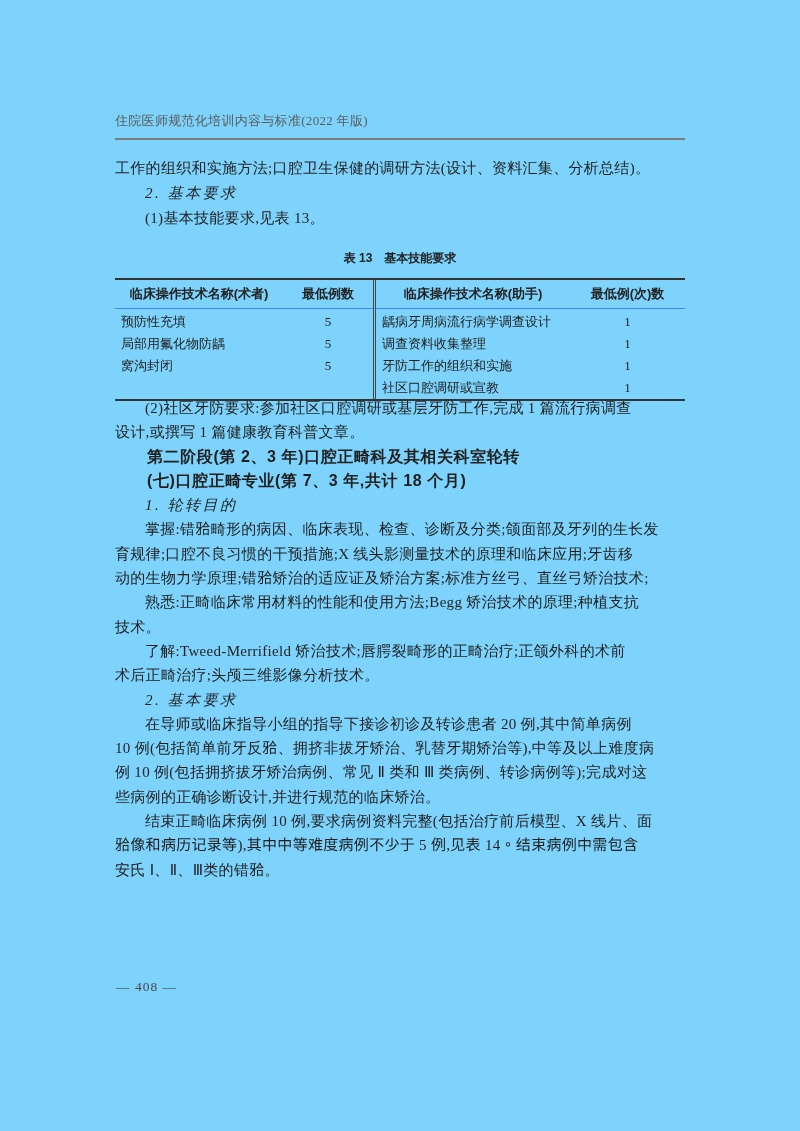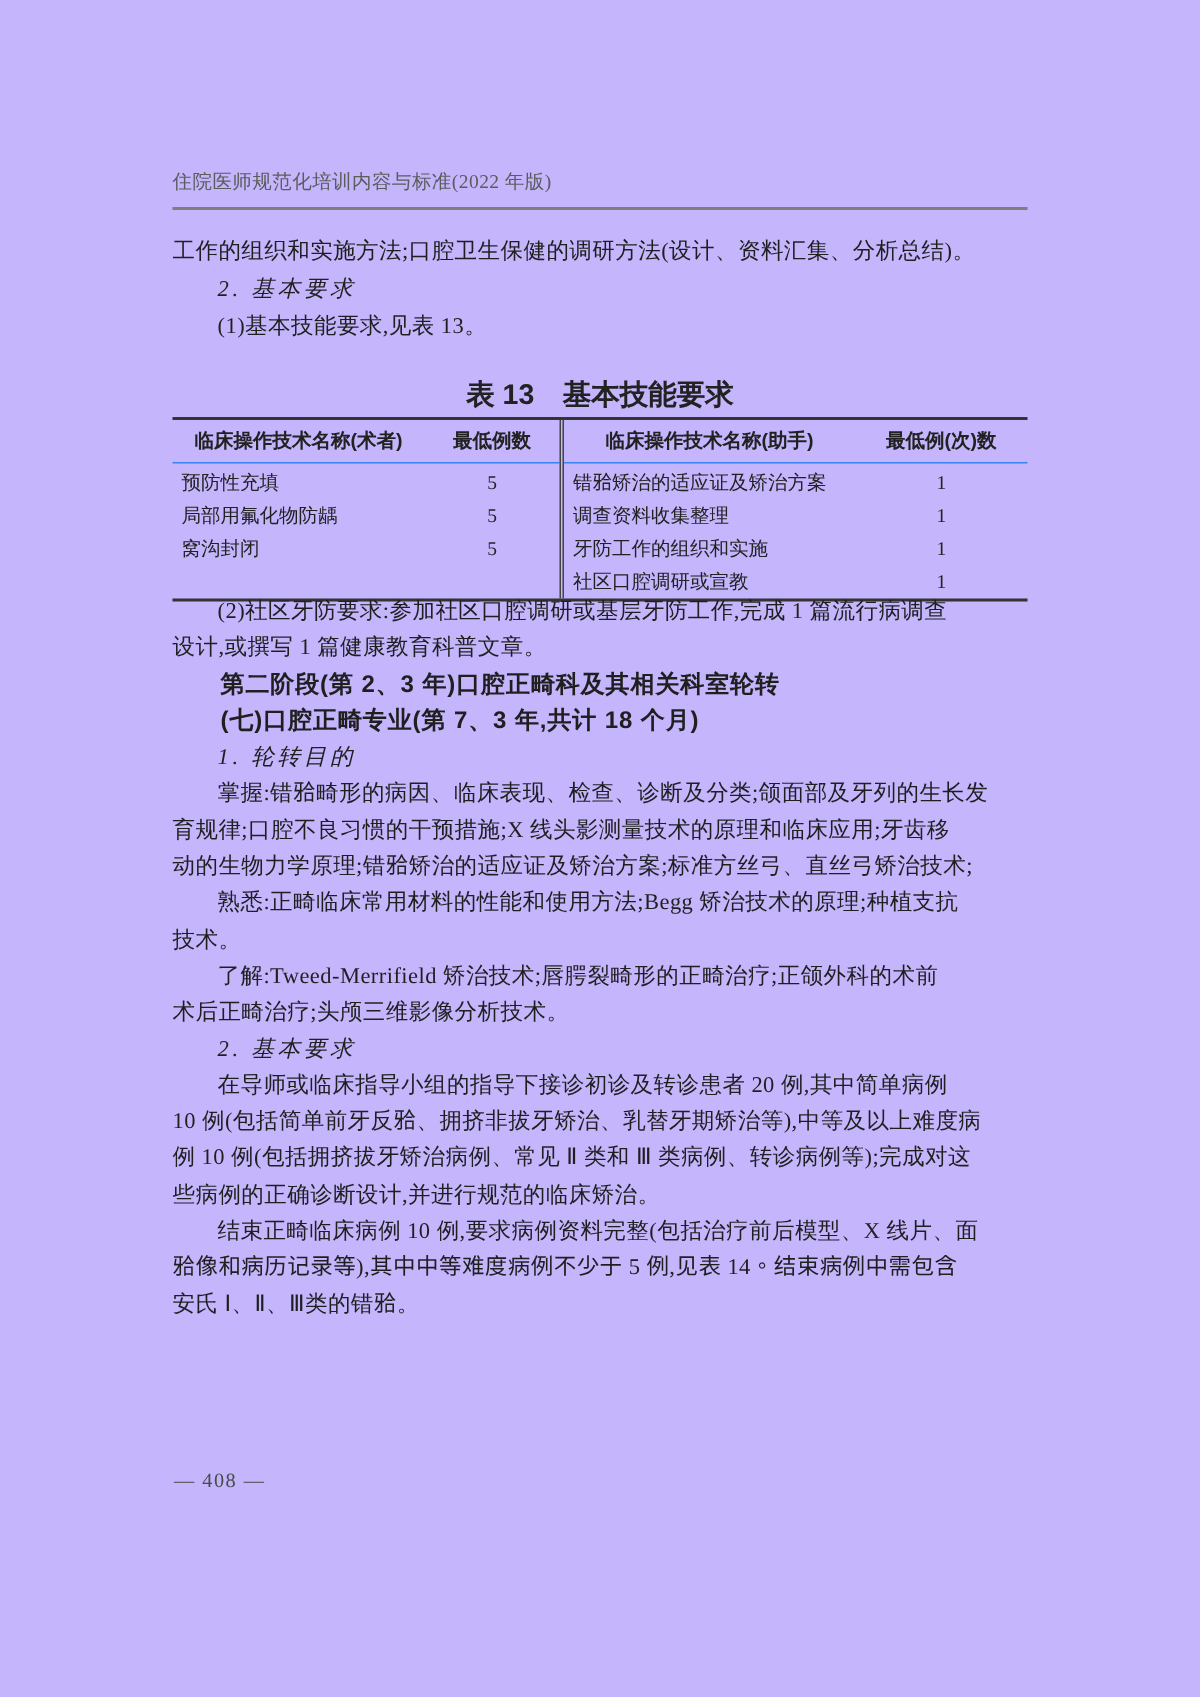--- a/index.html
+++ b/index.html
@@ -1,17 +1,17 @@
 <!DOCTYPE html>
 <html><head>
 <meta charset="utf-8">
 <style>
   html,body{margin:0;padding:0;background:#ffffff;}
   .page{
-    position:relative;width:800px;height:1131px;background:#c4b5fd;
+    position:relative;width:800px;height:1131px;background:#7dd3fc;
     font-family:"Liberation Serif", serif;color:#1f1f1f;overflow:hidden;
   }
   .book-header{
     position:absolute;left:115px;top:112px;width:570px;
     font-size:13px;line-height:17px;color:#5c5c5c;letter-spacing:0.3px;
   }
   .header-rule{
     position:absolute;left:115px;top:138px;width:570px;height:2px;
     background:#7e7e7e;
   }
@@ -20,21 +20,21 @@
   #block-b{top:396px;line-height:24.3px;}
   .line{white-space:nowrap;}
   .indent{text-indent:2em;}
   .kaiti{font-style:italic;letter-spacing:2.5px;}
   .heiti{
     font-family:"Liberation Sans", sans-serif;font-weight:bold;
     font-size:16px;letter-spacing:0.6px;
   }
   .tbl-title{
     position:absolute;left:115px;top:250px;width:570px;text-align:center;
-    font-family:"Liberation Sans", sans-serif;font-weight:bold;font-size:19px;
+    font-family:"Liberation Sans", sans-serif;font-weight:bold;font-size:12px;
     color:#222;
   }
   .tbl{
     position:absolute;left:115px;top:278px;width:570px;
     border-top:2px solid #333;border-bottom:2px solid #333;
     display:flex;flex-direction:row;box-sizing:border-box;
     font-size:13px;color:#222;
   }
   .t-half{display:flex;flex-direction:column;}
   .t-left{width:258px;}
@@ -93,21 +93,21 @@
         </div>
       </div>
     </div>
     <div class="t-half t-right">
       <div class="t-header">
         <div class="t-name">临床操作技术名称(助手)</div>
         <div class="t-count">最低例(次)数</div>
       </div>
       <div class="t-rows">
         <div class="t-row">
-          <div class="t-name">错𬌗矫治的适应证及矫治方案</div>
+          <div class="t-name">龋病牙周病流行病学调查设计</div>
           <div class="t-count">1</div>
         </div>
         <div class="t-row">
           <div class="t-name">调查资料收集整理</div>
           <div class="t-count">1</div>
         </div>
         <div class="t-row">
           <div class="t-name">牙防工作的组织和实施</div>
           <div class="t-count">1</div>
         </div>

